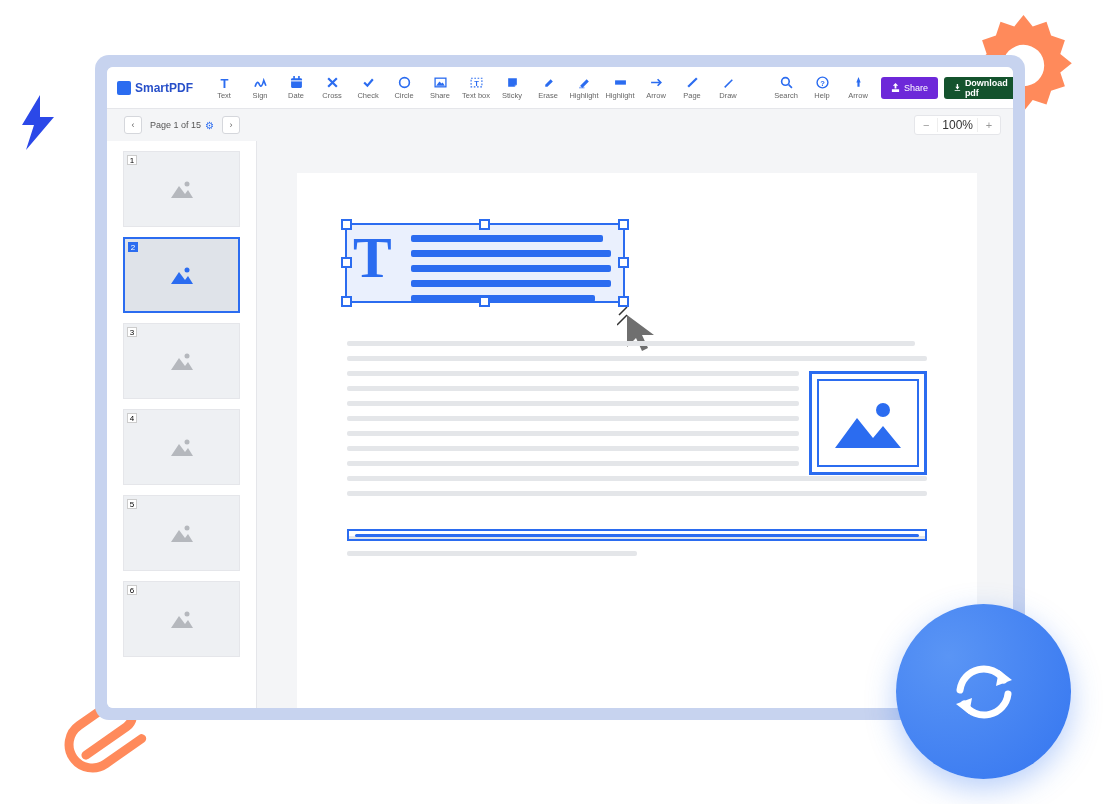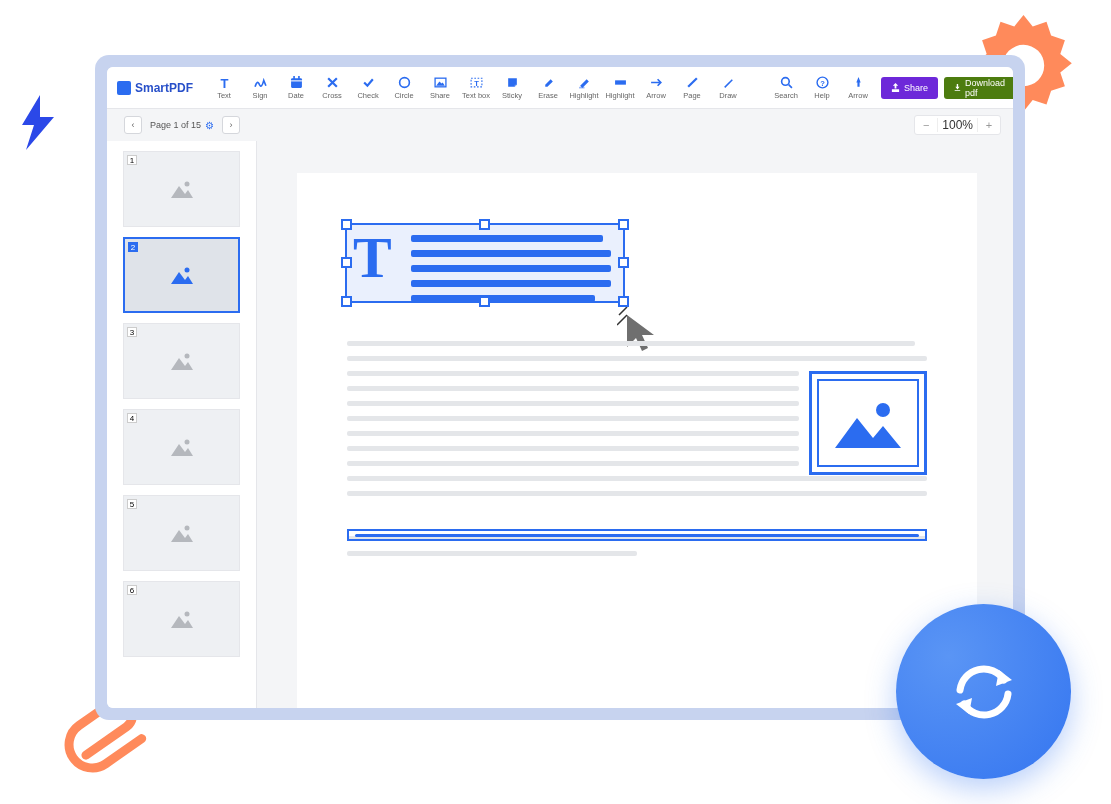--- a/index.html
+++ b/index.html
@@ -28,21 +28,21 @@
 .brand { display:flex; align-items:center; gap:4px; font-weight:700; color:#2850c9; font-size:12px; margin-right:8px; }
 .brand-icon { width:14px; height:14px; background:#2b6cf0; border-radius:2px; position:relative; }
 .tools { display:flex; gap: 2px; }
 .tool { display:flex; flex-direction:column; align-items:center; justify-content:center; width: 34px; gap:2px; cursor:pointer; }
 .tool-ico { width:14px; height:14px; display:flex; align-items:center; justify-content:center; color:#2b6cf0; font-size:12px; }
 .tool-lbl { font-size:7.5px; color:#666; line-height:1; }
 .divider { width:1px; height:24px; background:#e5e6ea; margin:0 6px; }
 .right-btns { margin-left:auto; display:flex; gap:6px; }
 .btn { height:22px; border-radius:3px; font-size:9px; display:flex; align-items:center; padding:0 10px; gap:4px; cursor:pointer; color:#fff; }
 .btn-blue { background:#6d28d9; }
-.btn-green { background:#4d7c0f; }
+.btn-green { background:#14532d;font-weight:bold; }
 
 
 .subbar { height: 32px; display:flex; align-items:center; }
 .page-nav { width: 150px; display:flex; align-items:center; justify-content:center; gap:8px; }
 .nav-btn { width:18px; height:18px; background:#fff; border:1px solid #d5d7dc; border-radius:3px; display:flex; align-items:center; justify-content:center; font-size:9px; color:#666; cursor:pointer; }
 .page-info { font-size:9px; color:#555; display:flex; align-items:center; gap:4px; }
 .gear-sm { color:#2b6cf0; font-size:10px; }
 .zoom { margin-left:auto; margin-right:12px; display:flex; align-items:center; background:#fff; border:1px solid #e5e6ea; border-radius:3px; height:20px; }
 .zoom-btn { width:22px; text-align:center; font-size:11px; color:#999; cursor:pointer; }
 .zoom-val { font-size:12px; color:#333; padding:0 4px; border-left:1px solid #eee; border-right:1px solid #eee; }

